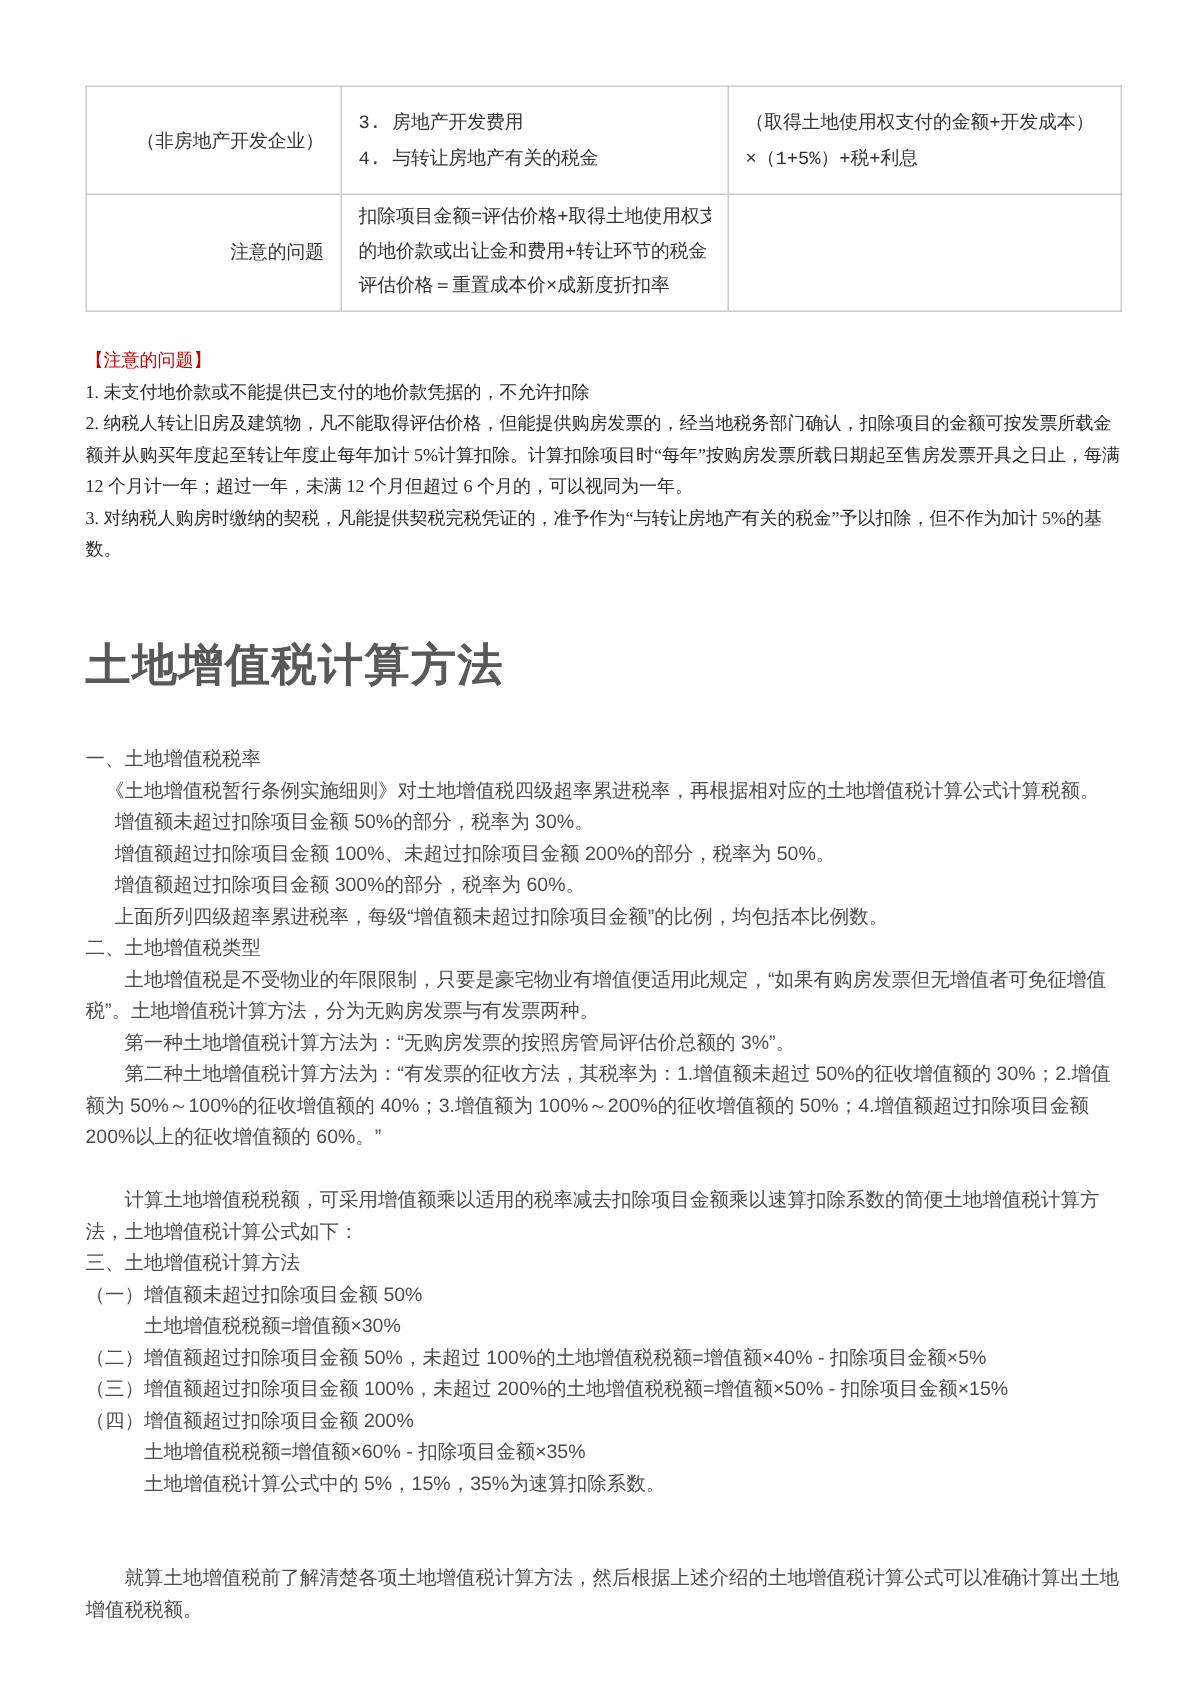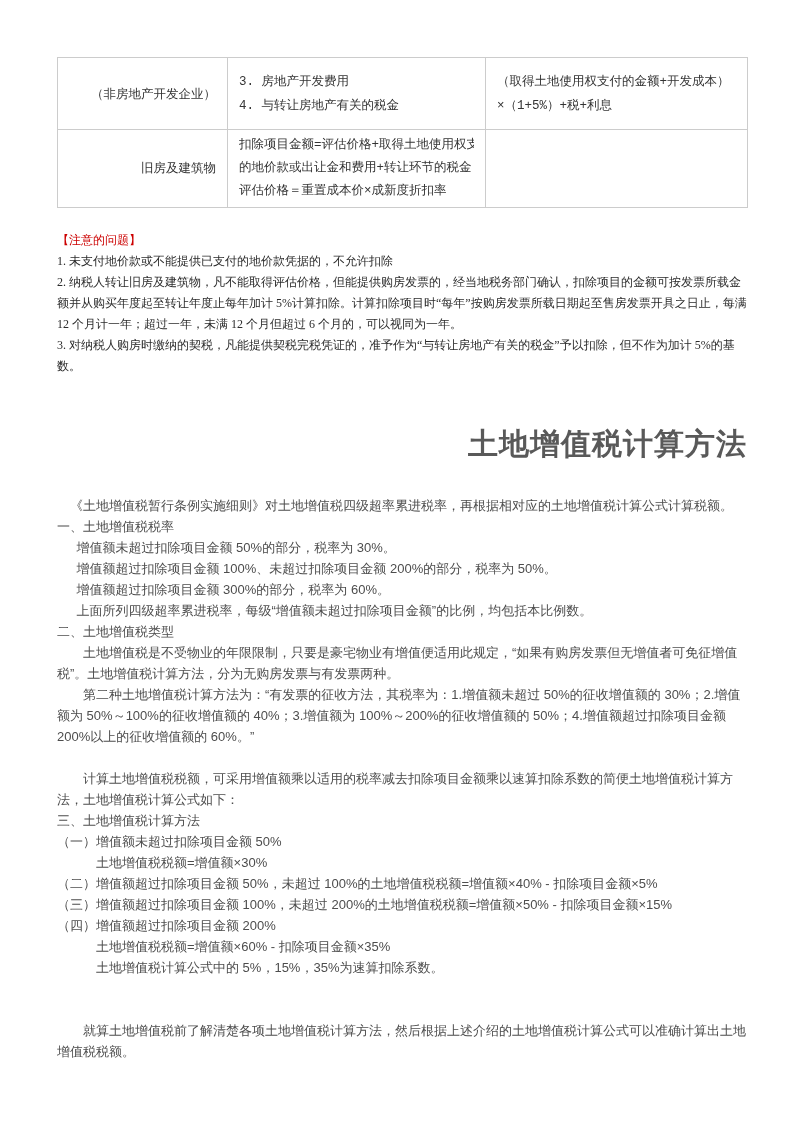--- a/index.html
+++ b/index.html
@@ -47,21 +47,21 @@
     font-family:"Liberation Serif","DejaVu Serif",serif;
     font-size:12px;
     line-height:21px;
     color:var(--note-color);
   }
   .note-title{margin:0;color:var(--note-red);}
   .note-item{margin:0;}
   
   .doc-title{
     margin:48px 0 0 0;
-    text-align:right;
+    text-align:left;
     font-size:30px;
     line-height:38px;
     font-weight:bold;
     letter-spacing:1px;
     color:var(--title-color);
   }
   
   .article{
     margin-top:32px;
     font-size:13px;
@@ -91,21 +91,21 @@
           <div class="cell-line">3. 房地产开发费用</div>
           <div class="cell-line">4. 与转让房地产有关的税金</div>
         </td>
         <td class="c3 va-top">
           <div class="cell-line">（取得土地使用权支付的金额+开发成本）</div>
           <div class="cell-line">×（1+5%）+税+利息</div>
         </td>
       </tr>
       <tr class="r1">
         <td class="c1">
-          <div class="cell-line">旧房及建筑物</div>
+          <div class="cell-line">注意的问题</div>
         </td>
         <td class="c2 va-top">
           <div class="cell-line">扣除项目金额=评估价格+取得土地使用权支付</div>
           <div class="cell-line">的地价款或出让金和费用+转让环节的税金</div>
           <div class="cell-line">评估价格＝重置成本价×成新度折扣率</div>
         </td>
         <td class="c3"></td>
       </tr>
     </tbody>
   </table>
@@ -113,28 +113,29 @@
   <div class="notes">
     <p class="note-title">【注意的问题】</p>
     <p class="note-item">1. 未支付地价款或不能提供已支付的地价款凭据的，不允许扣除</p>
     <p class="note-item">2. 纳税人转让旧房及建筑物，凡不能取得评估价格，但能提供购房发票的，经当地税务部门确认，扣除项目的金额可按发票所载金额并从购买年度起至转让年度止每年加计 5%计算扣除。计算扣除项目时“每年”按购房发票所载日期起至售房发票开具之日止，每满 12 个月计一年；超过一年，未满 12 个月但超过 6 个月的，可以视同为一年。</p>
     <p class="note-item">3. 对纳税人购房时缴纳的契税，凡能提供契税完税凭证的，准予作为“与转让房地产有关的税金”予以扣除，但不作为加计 5%的基数。</p>
   </div>
 
   <h1 class="doc-title">土地增值税计算方法</h1>
 
   <div class="article">
+      <p class="para indent-0">一、土地增值税税率</p>
       <p class="para indent-1">《土地增值税暂行条例实施细则》对土地增值税四级超率累进税率，再根据相对应的土地增值税计算公式计算税额。</p>
-      <p class="para indent-0">一、土地增值税税率</p>
       <p class="para indent-15">增值额未超过扣除项目金额 50%的部分，税率为 30%。</p>
       <p class="para indent-15">增值额超过扣除项目金额 100%、未超过扣除项目金额 200%的部分，税率为 50%。</p>
       <p class="para indent-15">增值额超过扣除项目金额 300%的部分，税率为 60%。</p>
       <p class="para indent-15">上面所列四级超率累进税率，每级“增值额未超过扣除项目金额”的比例，均包括本比例数。</p>
       <p class="para indent-0">二、土地增值税类型</p>
       <p class="para indent-2">土地增值税是不受物业的年限限制，只要是豪宅物业有增值便适用此规定，“如果有购房发票但无增值者可免征增值税”。土地增值税计算方法，分为无购房发票与有发票两种。</p>
+      <p class="para indent-2">第一种土地增值税计算方法为：“无购房发票的按照房管局评估价总额的 3%”。</p>
       <p class="para indent-2">第二种土地增值税计算方法为：“有发票的征收方法，其税率为：1.增值额未超过 50%的征收增值额的 30%；2.增值额为 50%～100%的征收增值额的 40%；3.增值额为 100%～200%的征收增值额的 50%；4.增值额超过扣除项目金额 200%以上的征收增值额的 60%。”</p>
       <p class="para spacer">&nbsp;</p>
       <p class="para indent-2">计算土地增值税税额，可采用增值额乘以适用的税率减去扣除项目金额乘以速算扣除系数的简便土地增值税计算方法，土地增值税计算公式如下：</p>
       <p class="para indent-0">三、土地增值税计算方法</p>
       <p class="para indent-0">（一）增值额未超过扣除项目金额 50%</p>
       <p class="para indent-3">土地增值税税额=增值额×30%</p>
       <p class="para indent-0">（二）增值额超过扣除项目金额 50%，未超过 100%的土地增值税税额=增值额×40% - 扣除项目金额×5%</p>
       <p class="para indent-0">（三）增值额超过扣除项目金额 100%，未超过 200%的土地增值税税额=增值额×50% - 扣除项目金额×15%</p>
       <p class="para indent-0">（四）增值额超过扣除项目金额 200%</p>
       <p class="para indent-3">土地增值税税额=增值额×60% - 扣除项目金额×35%</p>

